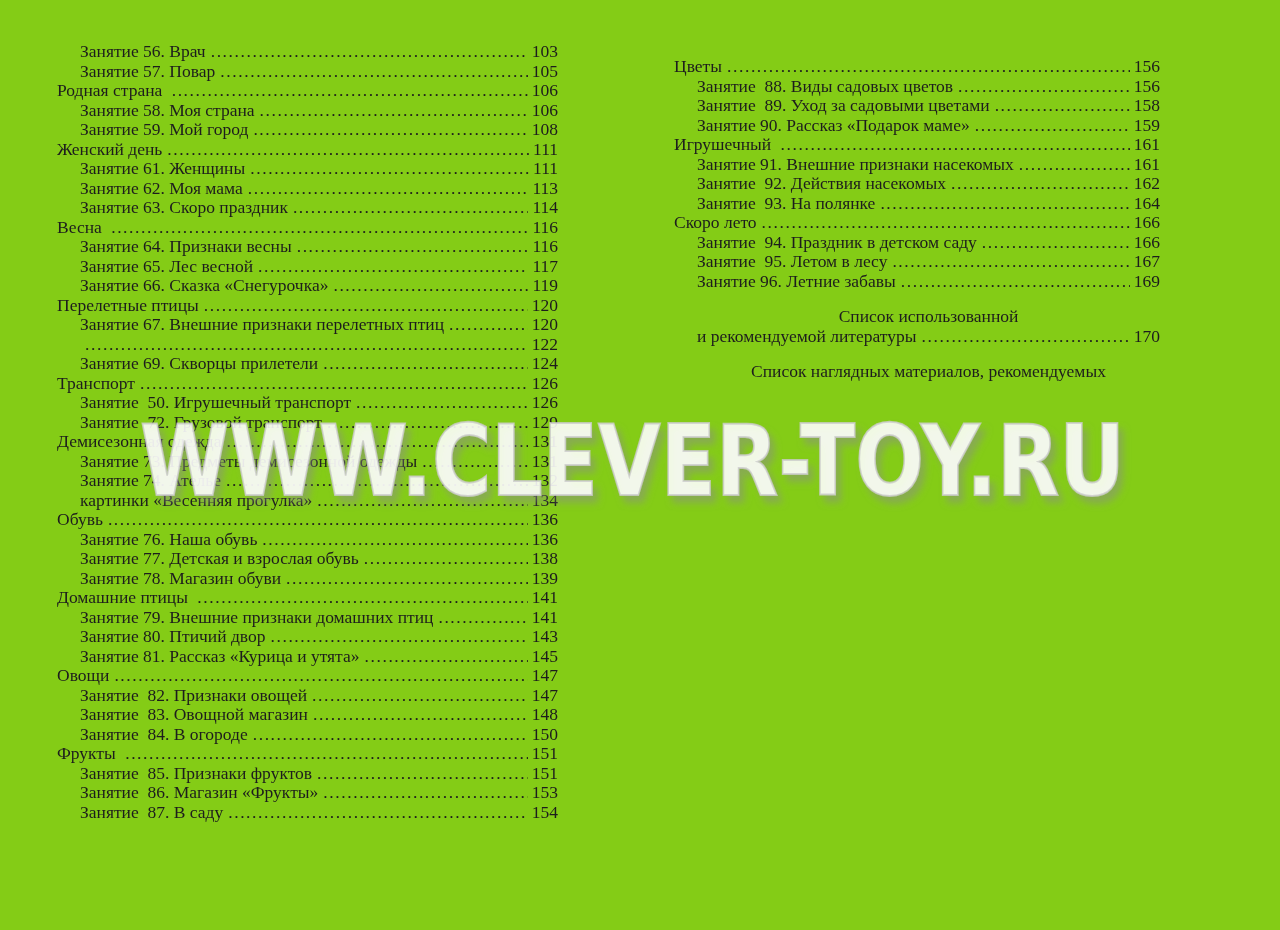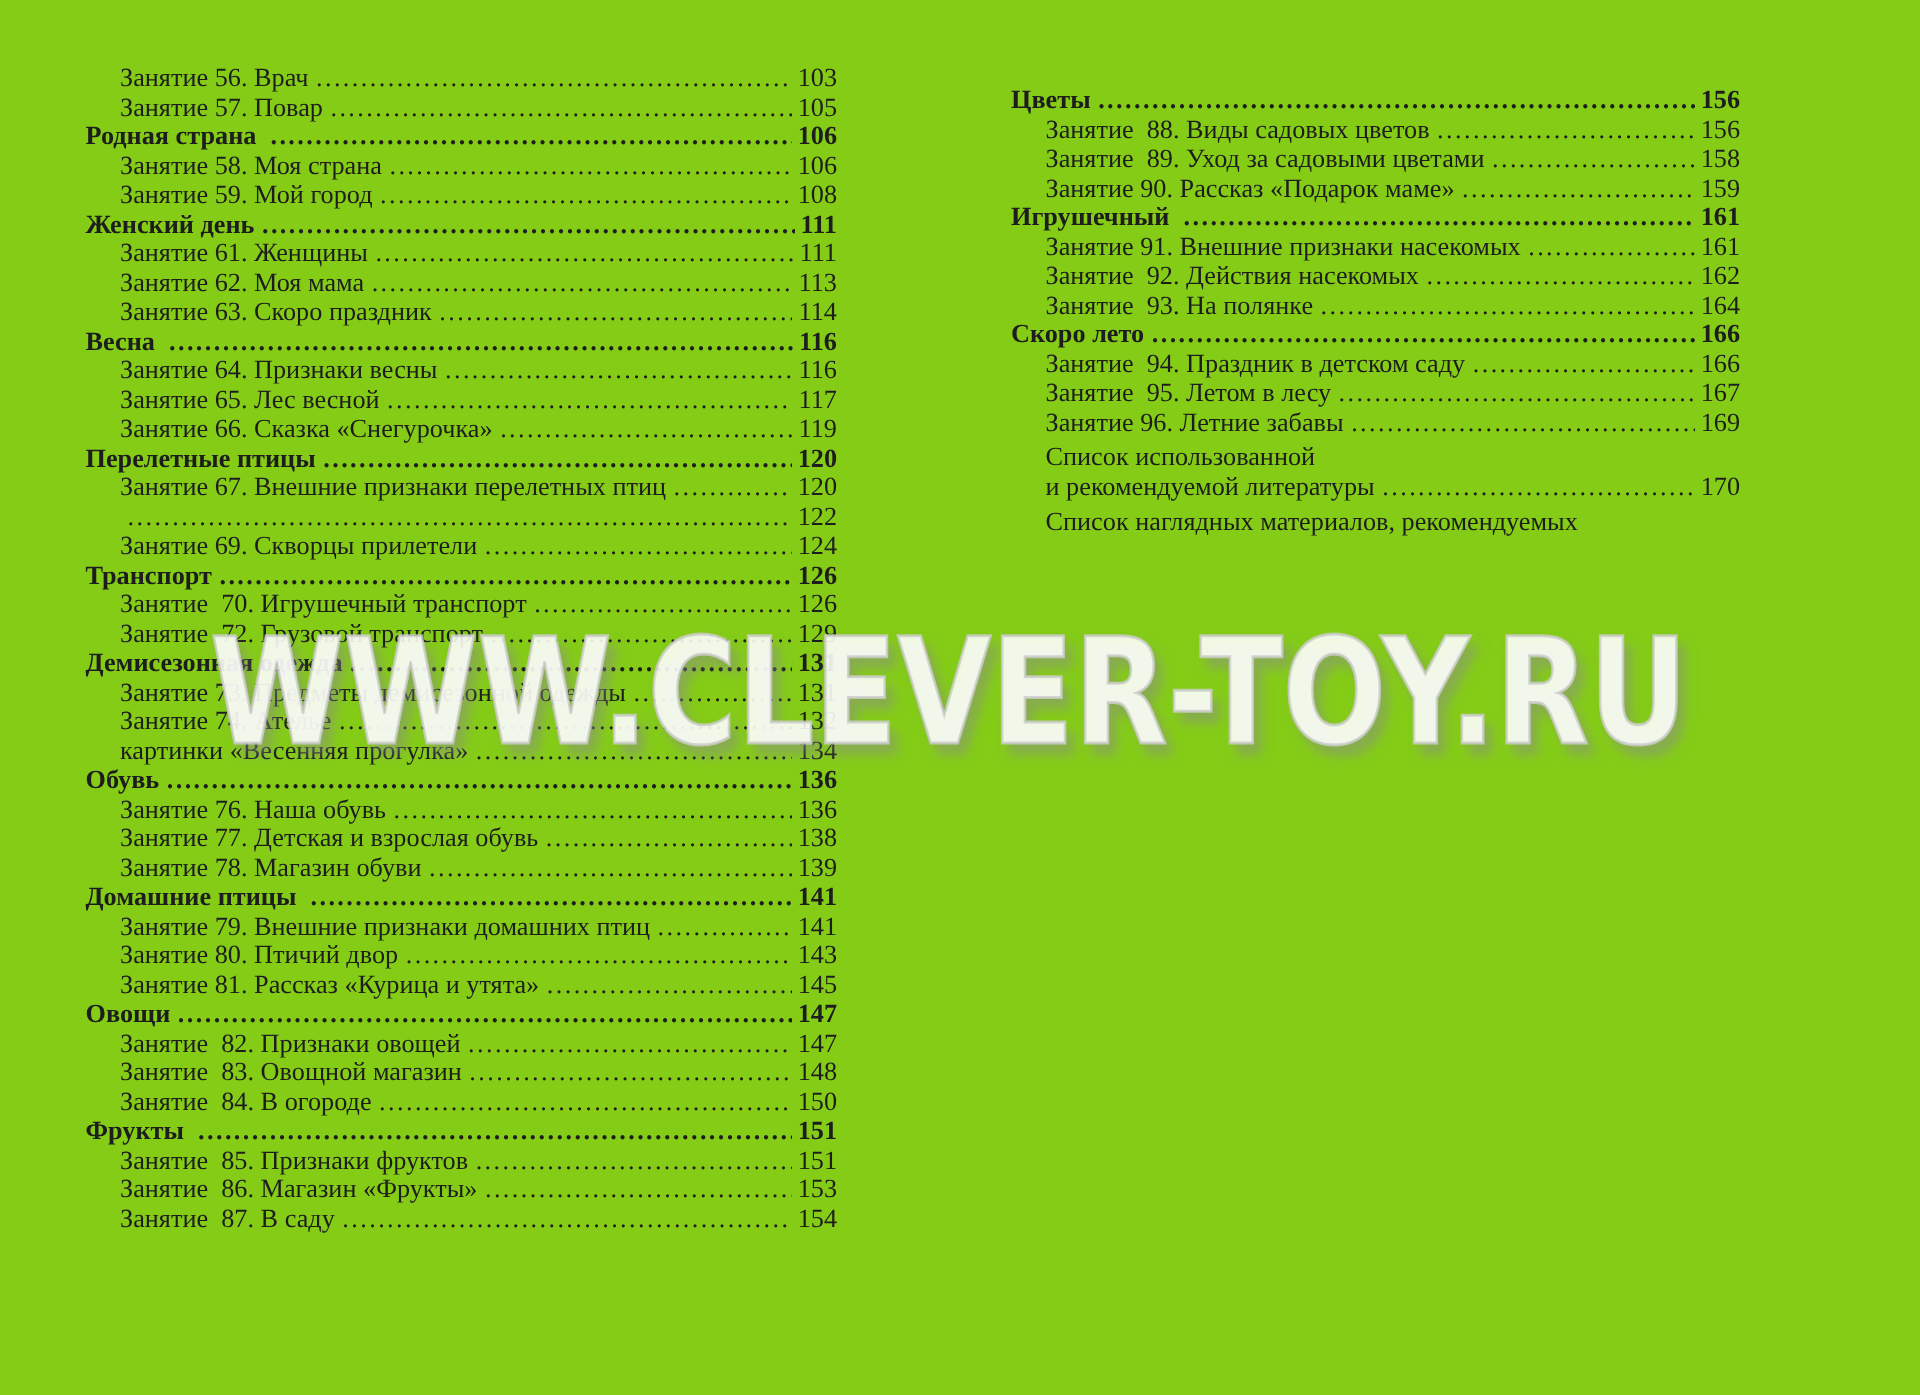--- a/index.html
+++ b/index.html
@@ -34,27 +34,28 @@
     width: 486px;
   }
   .toc-row {
     display: flex;
     align-items: baseline;
     font-size: 17.5px;
     line-height: 19.5px;
     white-space: nowrap;
   }
   .toc-row.header {
-    font-weight: bold;
+    font-weight: normal;
   }
   .toc-row.indent {
     padding-left: 23px;
   }
   .toc-row.gap-before {
-    margin-top: 4px;
+    margin-top: 16px;
+    justify-content: center;
   }
   .toc-label {
     flex: 0 0 auto;
     white-space: pre;
   }
   .toc-leader {
     flex: 1 1 auto;
     overflow: hidden;
     white-space: nowrap;
     margin-left: 5px;
@@ -165,21 +166,21 @@
         <span class="toc-label">Занятие 69. Скворцы прилетели</span>
         <span class="toc-leader"></span>
         <span class="toc-page">124</span>
       </div>
       <div class="toc-row header">
         <span class="toc-label">Транспорт</span>
         <span class="toc-leader"></span>
         <span class="toc-page">126</span>
       </div>
       <div class="toc-row indent">
-        <span class="toc-label">Занятие  70. Игрушечный транспорт</span>
+        <span class="toc-label">Занятие  50. Игрушечный транспорт</span>
         <span class="toc-leader"></span>
         <span class="toc-page">126</span>
       </div>
       <div class="toc-row indent">
         <span class="toc-label">Занятие  72. Грузовой транспорт</span>
         <span class="toc-leader"></span>
         <span class="toc-page">129</span>
       </div>
       <div class="toc-row header">
         <span class="toc-label">Демисезонная одежда</span>

